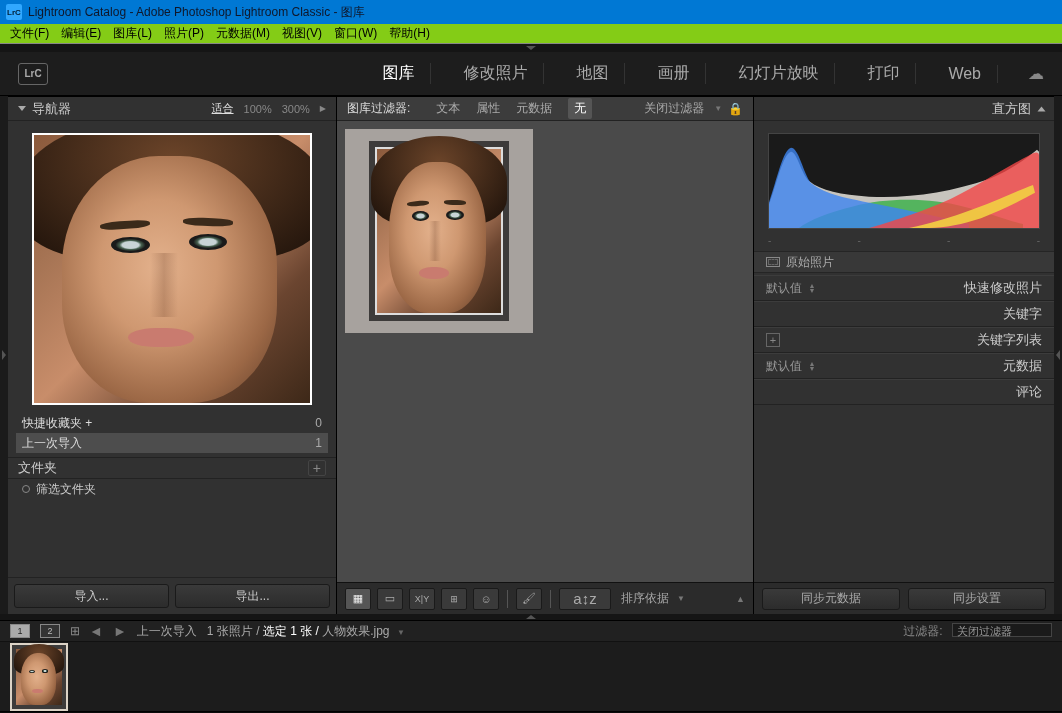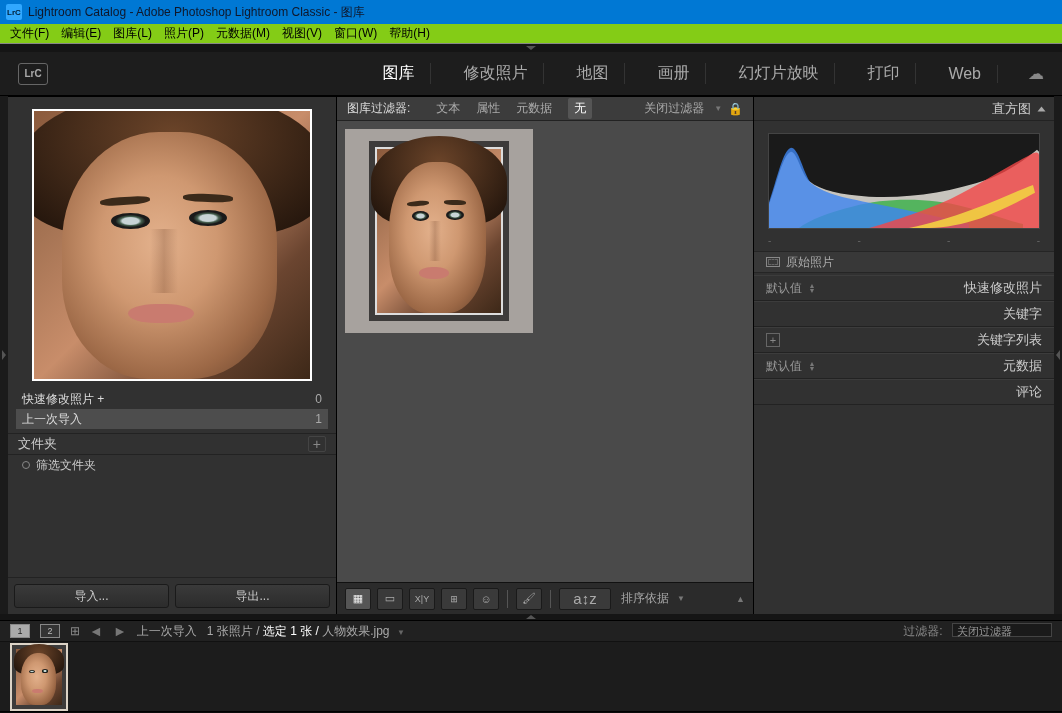--- a/index.html
+++ b/index.html
@@ -173,37 +173,46 @@
     <span class="cloud">☁</span>
   </div>
 </div>
 
 <div class="main">
   <div class="edge left">
       <div class="etri"></div>
     </div>
 
   <div class="col-left">
+    <div class="panel-header">
+      <span class="tri-down"></span>
+      <span>导航器</span>
+      <span class="spacer"></span>
+      <span class="zoom active">适合</span>
+      <span class="zoom">100%</span>
+      <span class="zoom">300%</span>
+      <span class="zoom" style="font-size:8px;">▶</span>
+    </div>
     <div class="nav-preview">
       <div class="nav-img">
         <div class="face-ov">
             <div class="hair"></div>
             <div class="skin"></div>
             <div class="brow l"></div>
             <div class="brow r"></div>
             <div class="eye l"></div>
             <div class="eye r"></div>
             <div class="nose"></div>
             <div class="lips"></div>
           </div>
       </div>
     </div>
     <div class="coll-list">
       <div class="coll-row">
-        <span>快速修改照片  +</span>
+        <span>快捷收藏夹  +</span>
         <span class="count">0</span>
       </div>
       <div class="coll-row selected">
         <span>上一次导入</span>
         <span class="count">1</span>
       </div>
     </div>
     <div class="folders-head">
       <span class="tri-down"></span>
       <span>文件夹</span>
@@ -322,20 +331,24 @@
           </span>
         </span>
       <span class="label">元数据</span>
       <span class="tri-left"></span>
     </div>
     <div class="rp-row">
       <span class="label">评论</span>
       <span class="tri-left"></span>
     </div>
 
+    <div class="syncbar">
+      <div class="btn">同步元数据</div>
+      <div class="btn">同步设置</div>
+    </div>
   </div>
 
   <div class="edge right">
       <div class="etri"></div>
     </div>
 </div>
 
 <div class="filmstrip-shoulder">
     <div class="tri"></div>
   </div>

